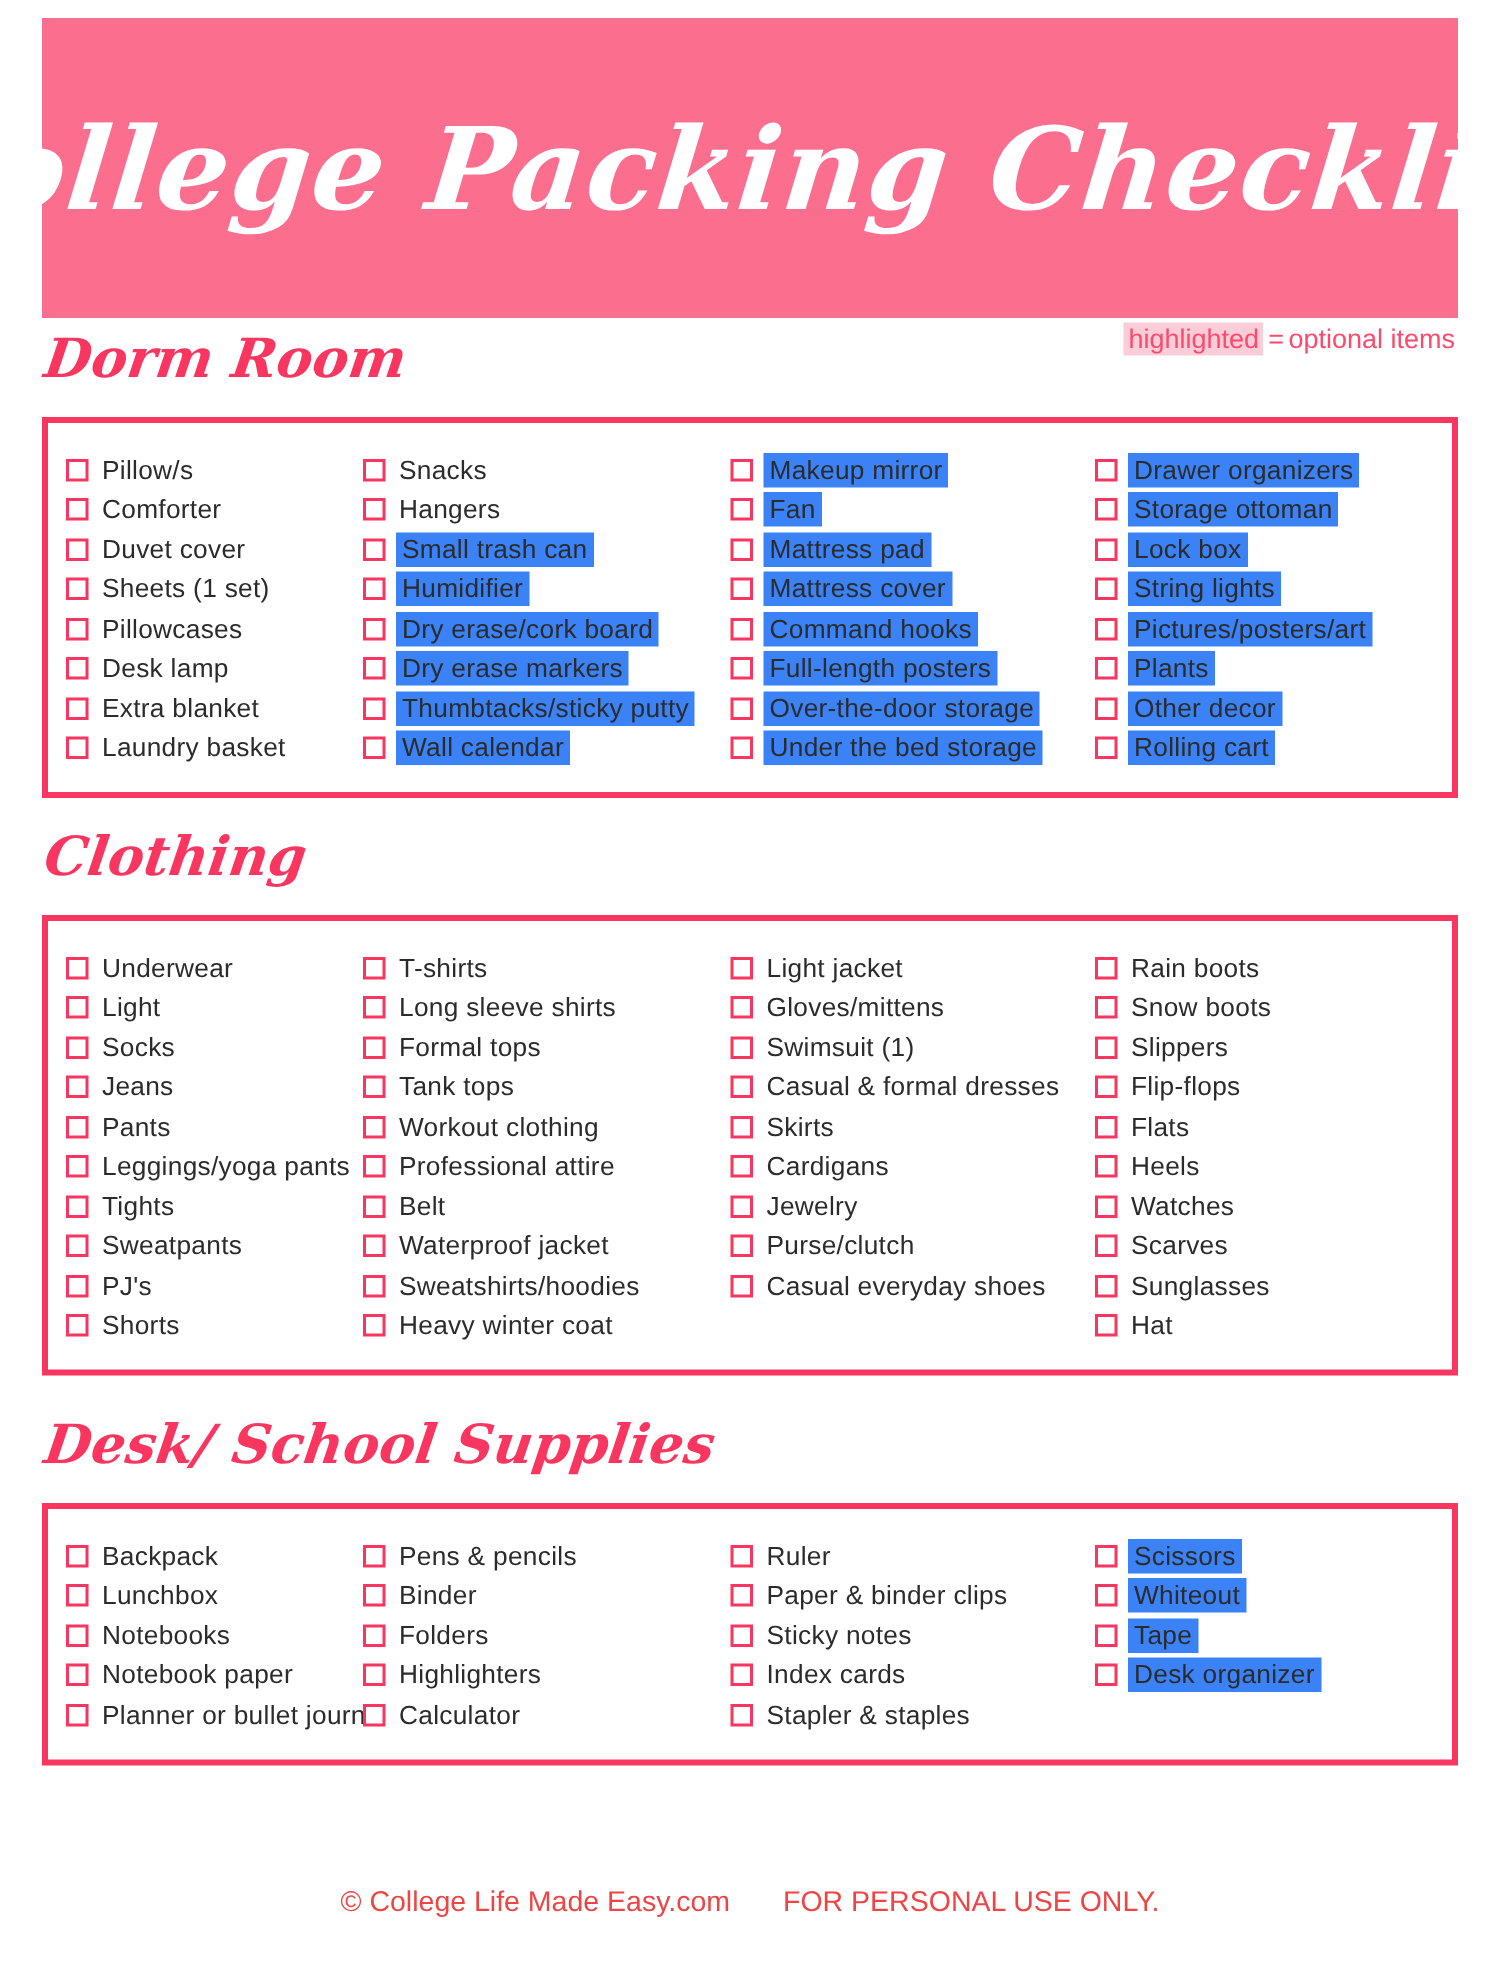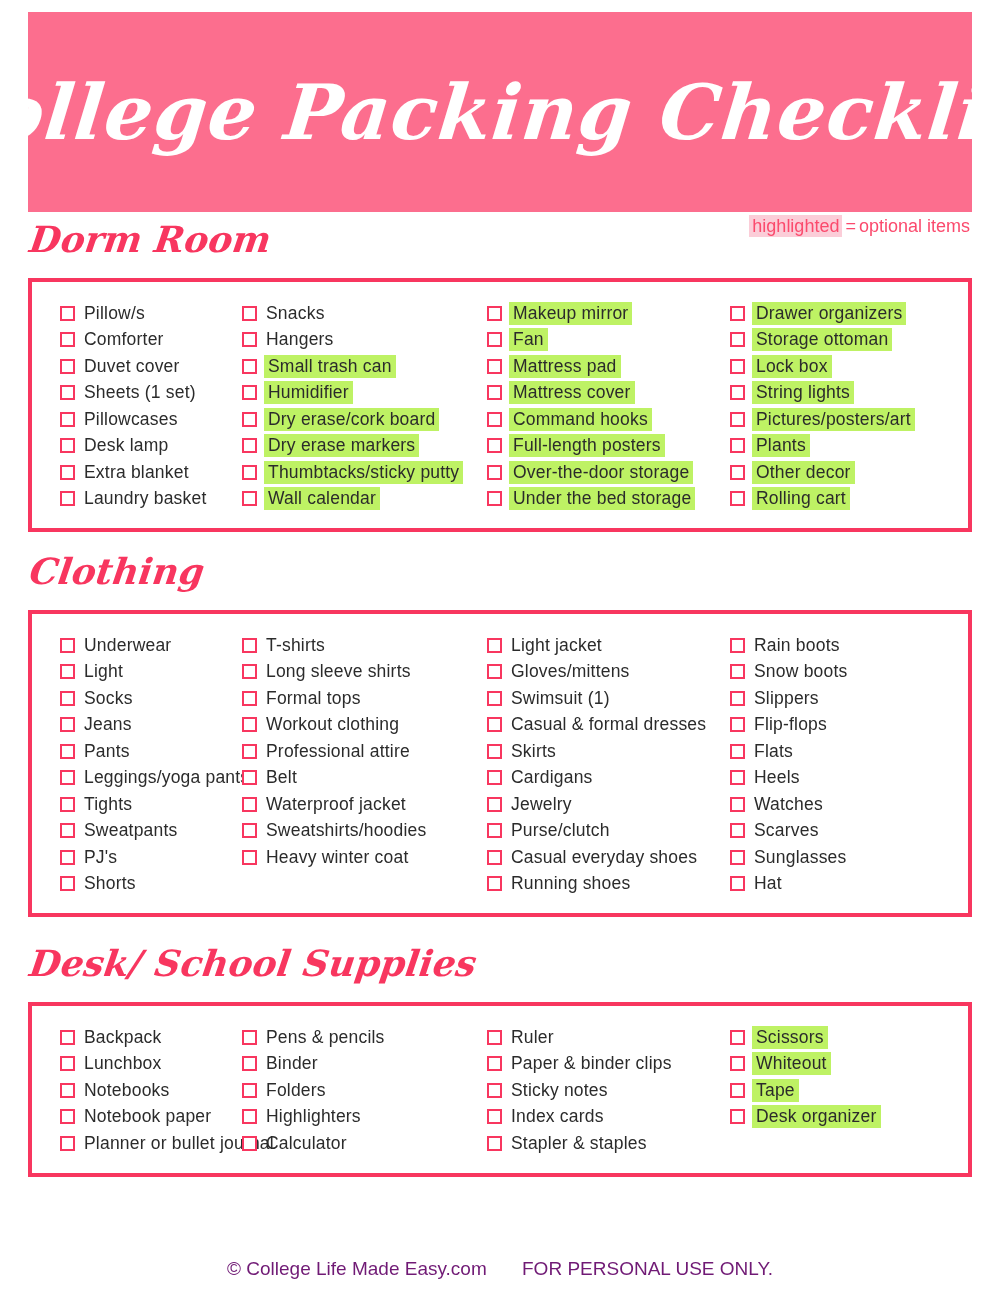--- a/index.html
+++ b/index.html
@@ -83,21 +83,21 @@
     background: #ffffff;
     box-sizing: border-box;
   }
   .cols {
     display: flex;
     padding: 18px 0 16px 0;
   }
   .col {
     box-sizing: border-box;
   }
-  .col.c1 { width: 210px; padding-left: 28px; }
+  .col.c1 { width: 210px; padding-left: 12px; }
   .col.c2 { width: 245px; }
   .col.c3 { width: 243px; }
   .col.c4 { width: 238px; }
 
   .item {
     display: flex;
     align-items: center;
     height: 26.5px;
   }
   .checkbox {
@@ -109,33 +109,33 @@
     background: #ffffff;
   }
   .item-label {
     margin-left: 9px;
     font-size: 17.5px;
     color: #2b2b2b;
     white-space: nowrap;
     letter-spacing: 0.2px;
   }
   .item.highlighted .item-label {
-    background: #bef264;
+    background: #3b82f6;
     padding: 1px 4px;
     margin-left: 7px;
   }
 
   
   .footer {
     position: absolute;
     left: 0;
     top: 1258px;
     width: 1000px;
     text-align: center;
-    color: #701a75;
+    color: #ef4444;
     font-size: 19px;
   }
   .footer .copy { margin-right: 30px; }
 </style>
 </head>
 <body>
 
 <div class="banner">
   <div class="banner-title">College Packing Checklist</div>
 </div>
@@ -343,20 +343,24 @@
             <div class="item">
               <span class="checkbox"></span>
               <span class="item-label">Long sleeve shirts</span>
             </div>
             <div class="item">
               <span class="checkbox"></span>
               <span class="item-label">Formal tops</span>
             </div>
             <div class="item">
               <span class="checkbox"></span>
+              <span class="item-label">Tank tops</span>
+            </div>
+            <div class="item">
+              <span class="checkbox"></span>
               <span class="item-label">Workout clothing</span>
             </div>
             <div class="item">
               <span class="checkbox"></span>
               <span class="item-label">Professional attire</span>
             </div>
             <div class="item">
               <span class="checkbox"></span>
               <span class="item-label">Belt</span>
             </div>
@@ -402,24 +406,20 @@
               <span class="checkbox"></span>
               <span class="item-label">Jewelry</span>
             </div>
             <div class="item">
               <span class="checkbox"></span>
               <span class="item-label">Purse/clutch</span>
             </div>
             <div class="item">
               <span class="checkbox"></span>
               <span class="item-label">Casual everyday shoes</span>
-            </div>
-            <div class="item">
-              <span class="checkbox"></span>
-              <span class="item-label">Running shoes</span>
             </div>
           </div>
           <div class="col c4">
             <div class="item">
               <span class="checkbox"></span>
               <span class="item-label">Rain boots</span>
             </div>
             <div class="item">
               <span class="checkbox"></span>
               <span class="item-label">Snow boots</span>

